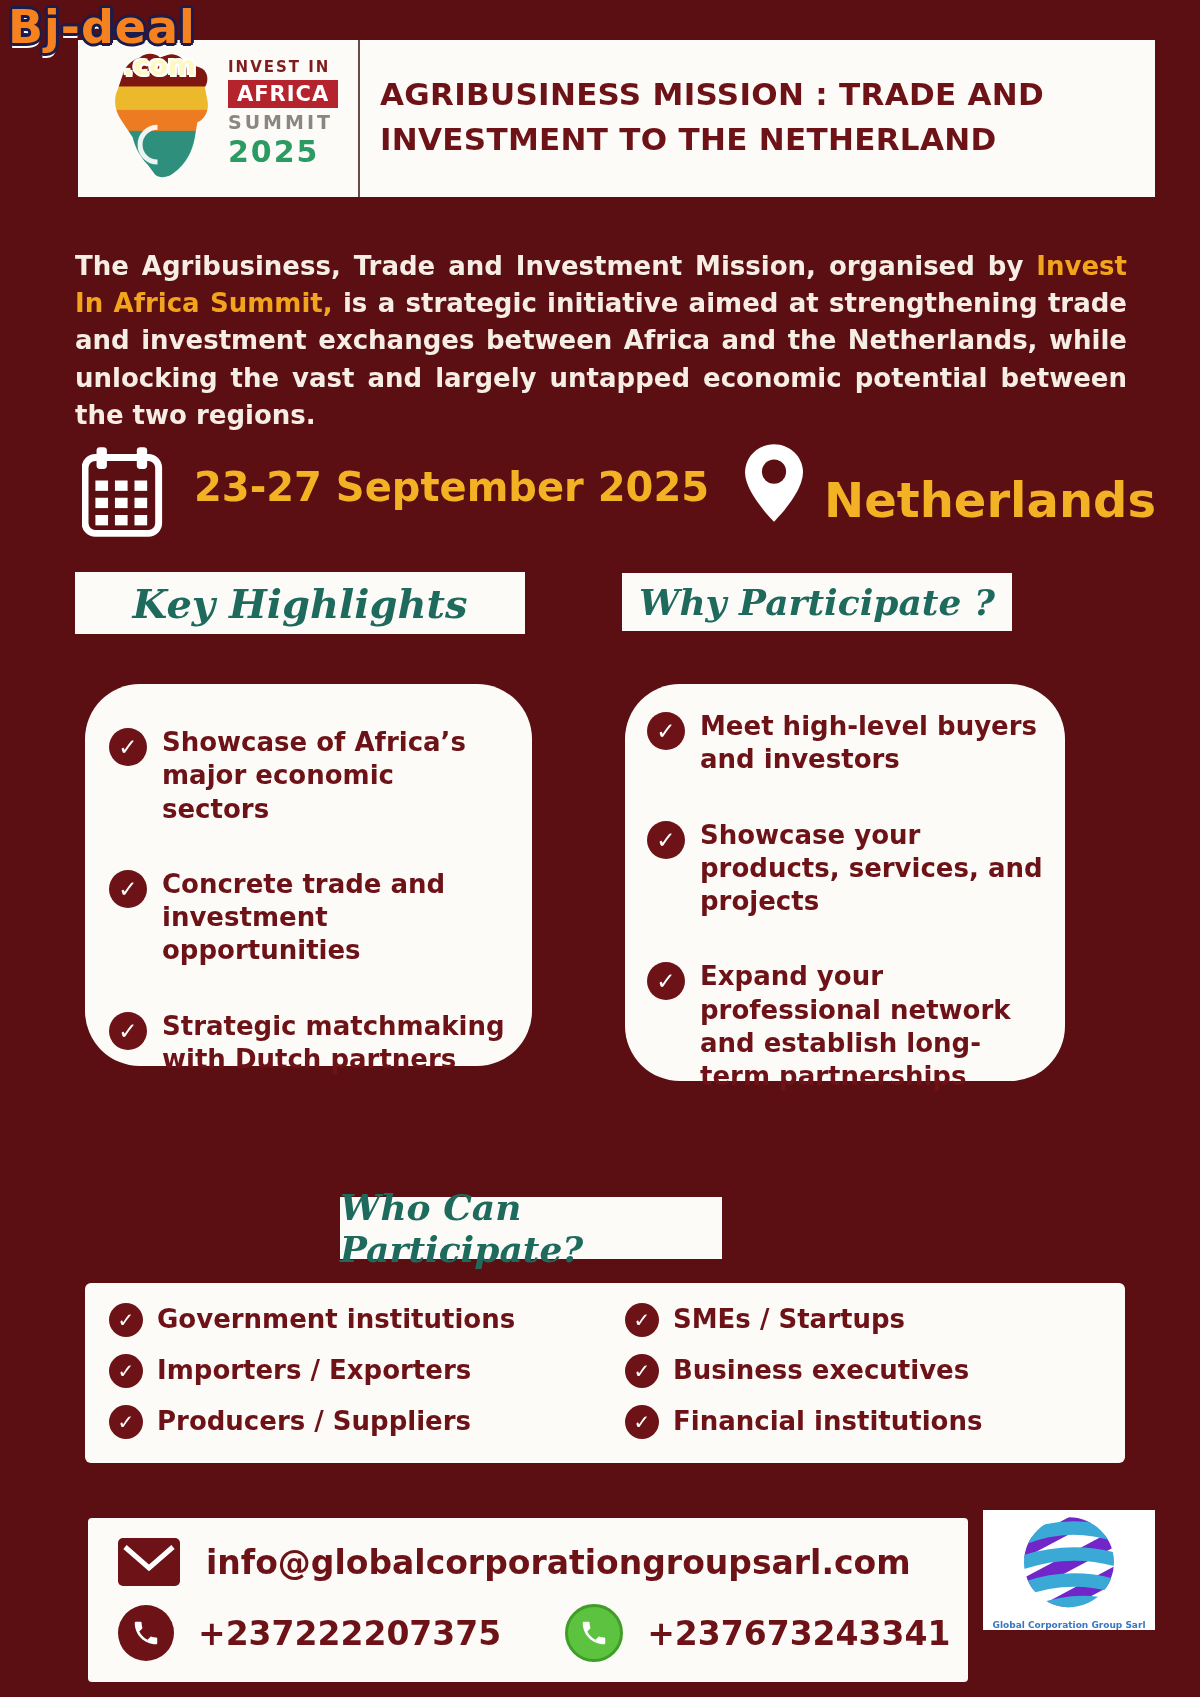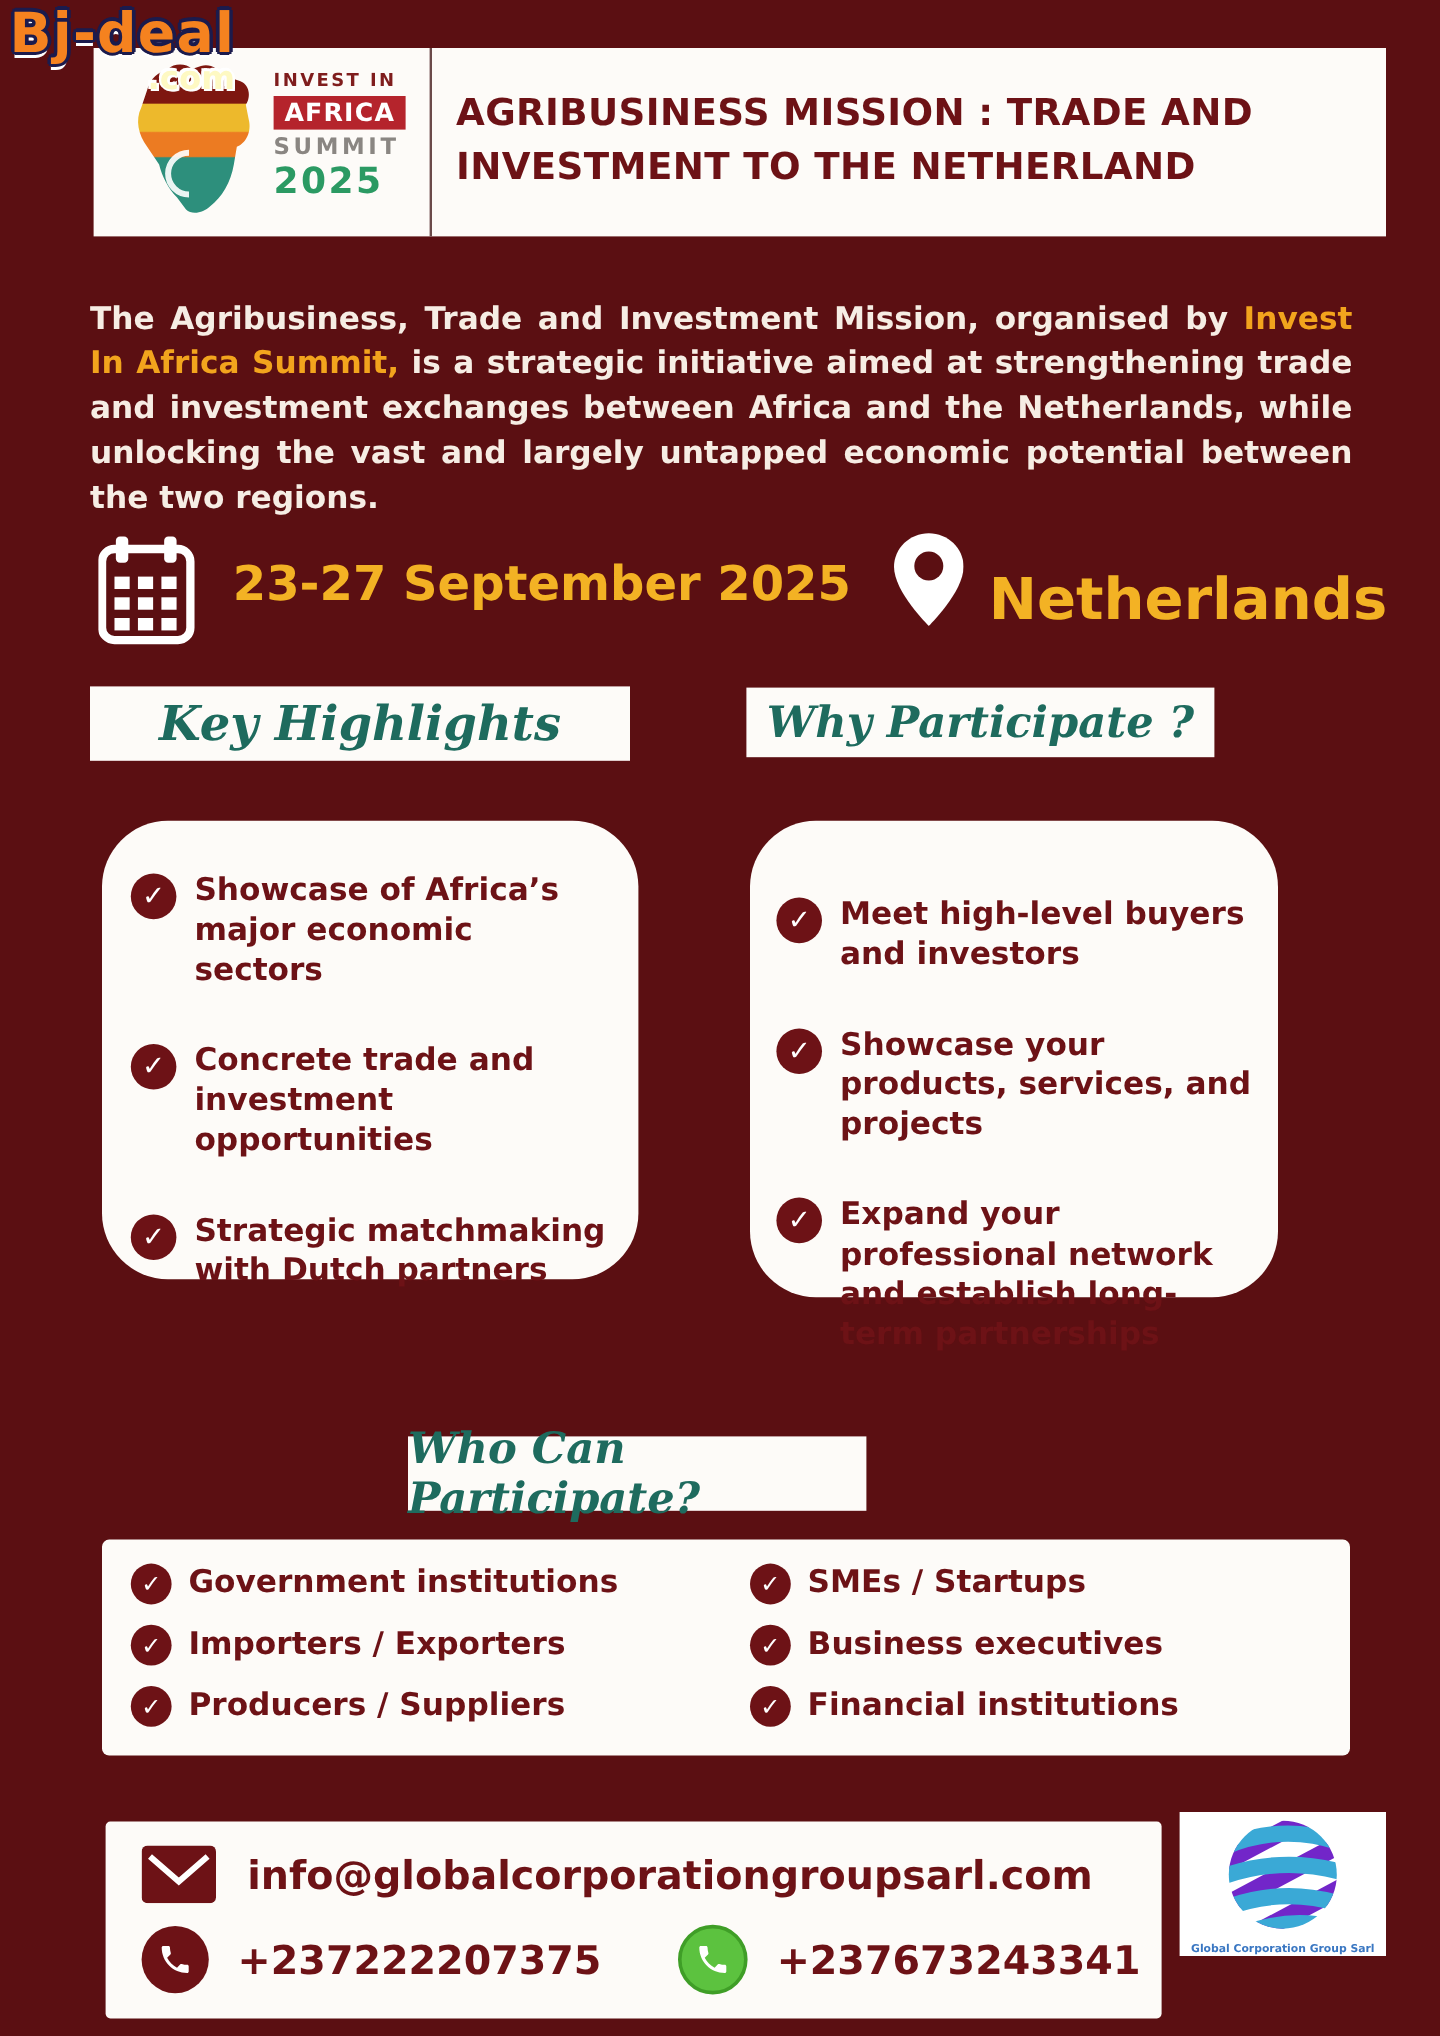--- a/index.html
+++ b/index.html
@@ -44,21 +44,21 @@
   
   .bar{position:absolute;background:#fdfbf8;display:flex;align-items:center;justify-content:center;
        font-family:"DejaVu Serif","Liberation Serif",serif;font-style:italic;font-weight:700;color:#1e6b5e;}
   .bar-kh{left:75px;top:572px;width:450px;height:62px;font-size:40px;}
   .bar-wp{left:622px;top:536px;width:390px;height:58px;font-size:36px;margin-top:37px;}
   .bar-wcp{left:340px;top:1197px;width:382px;height:62px;font-size:36px;}
 
   
   .card{position:absolute;background:#fdfbf8;border-radius:55px;box-sizing:border-box;}
   .card-kh{left:85px;top:684px;width:447px;height:382px;padding:42px 24px 0 24px;}
-  .card-wp{left:625px;top:684px;width:440px;height:397px;padding:62px 20px 0 22px;}
+  .card-wp{left:625px;top:684px;width:440px;height:397px;padding:26px 20px 0 22px;}
   .check-item{display:flex;gap:15px;align-items:flex-start;margin-bottom:42px;}
   .check{width:38px;height:38px;flex:0 0 38px;border-radius:50%;background:#6d1216;color:#fff;
          display:flex;align-items:center;justify-content:center;font-size:23px;font-weight:800;margin-top:2px;}
   .check::after{content:"✓";}
   .check-sm{width:34px;height:34px;flex:0 0 34px;font-size:20px;margin-top:0;}
   .check-label{font-size:26px;font-weight:800;color:#6d1216;line-height:1.28;}
 
   
   .participants-card{position:absolute;left:85px;top:1283px;width:1040px;height:180px;background:#fdfbf8;border-radius:6px;}
   .p-col{position:absolute;top:20px;display:flex;flex-direction:column;gap:17px;}

